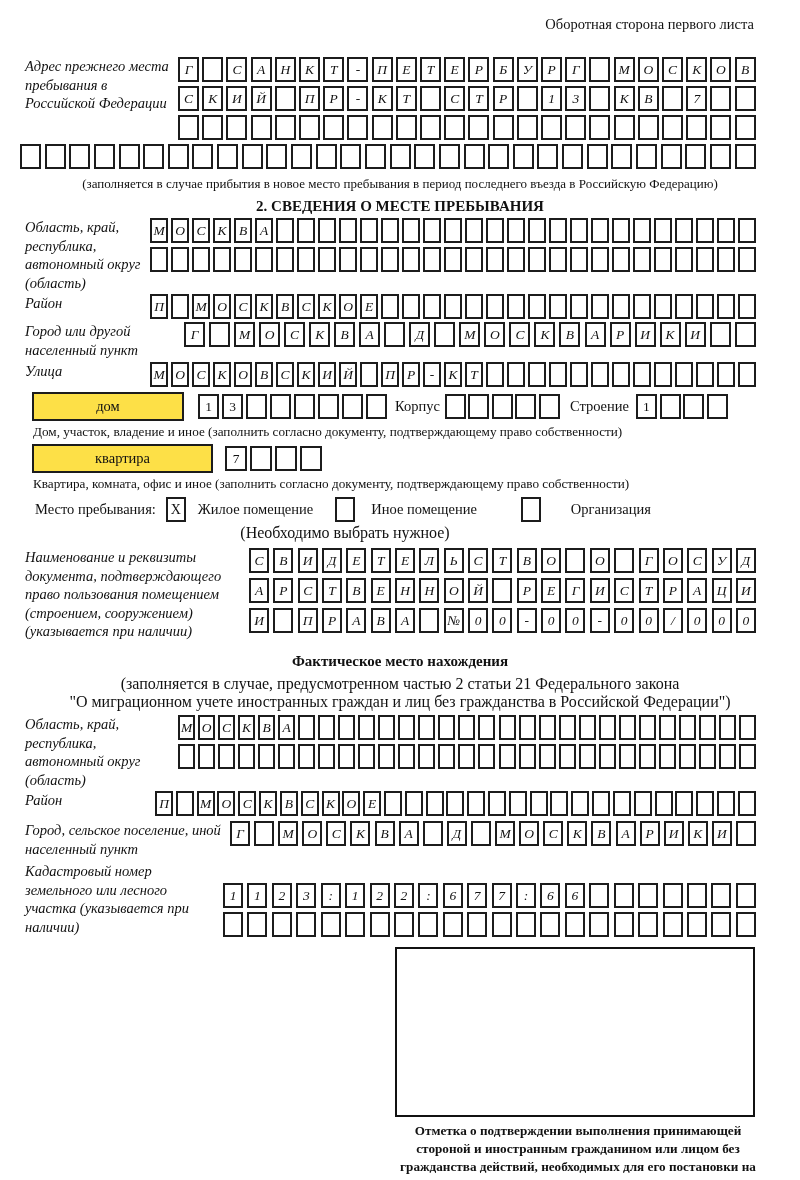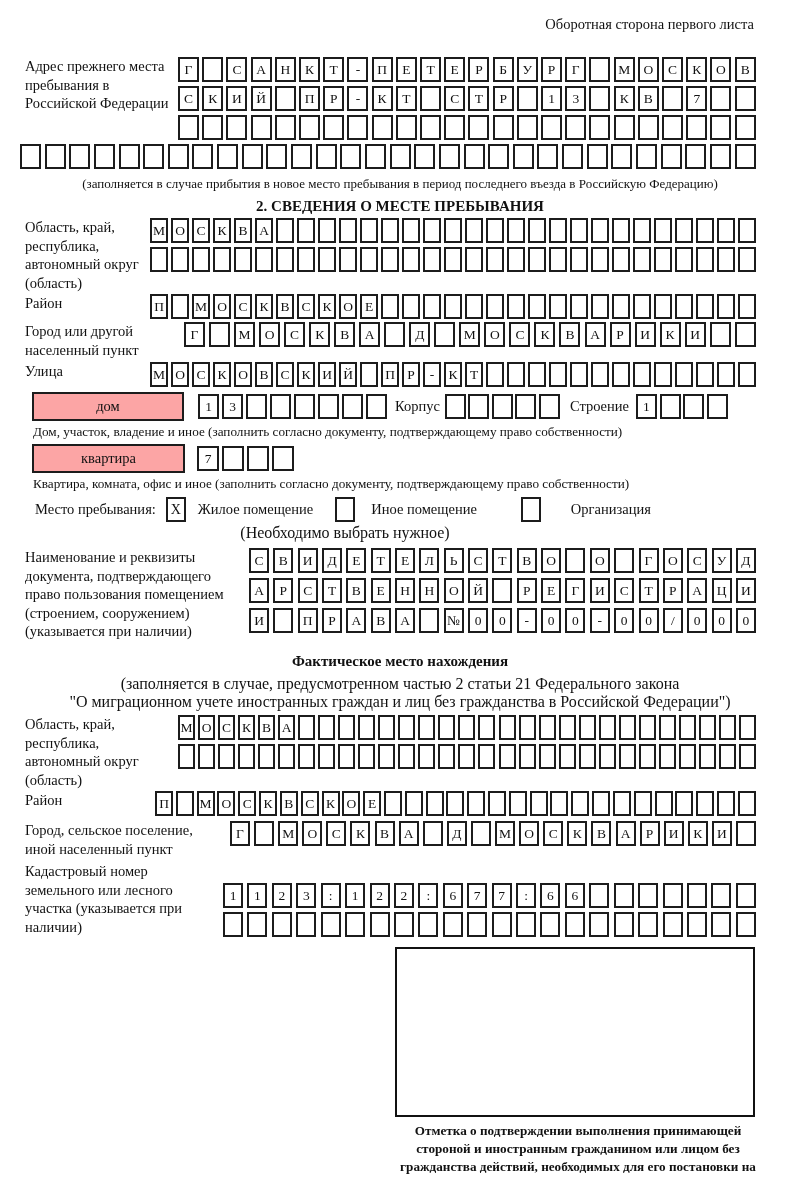--- a/index.html
+++ b/index.html
@@ -1,33 +1,33 @@
 <!DOCTYPE html>
 <html lang="ru"><head>
 <meta charset="utf-8">
 <style>
   html,body{margin:0;padding:0;}
   body{
     width:800px;height:1180px;overflow:hidden;background:#ffffff;color:#111;
     font-family:"Liberation Serif","DejaVu Serif",serif;position:relative;
   }
   .header-note{padding:16px 46px 0 0;text-align:right;font-size:14.5px;}
-  .field{display:flex;align-items:flex-start;margin-left:25px;}
+  .field{display:flex;align-items:flex-start;margin-left:25px;font-style:italic;}
   .label{font-size:14.5px;line-height:1.28;flex-shrink:0;padding-right:6px;box-sizing:border-box;}
   .rows{display:flex;flex-direction:column;gap:4px;}
   .cellrow{display:flex;justify-content:space-between;}
   .cell{
     width:var(--cw,20px);height:25px;box-sizing:border-box;border:2px solid #1c1c1c;
     display:flex;align-items:center;justify-content:center;font-size:13.5px;flex-shrink:0;
     background:#fff;
   }
   .note{ text-align:center;font-size:13px;margin-top:7px;}
   .sec-title{text-align:center;font-weight:bold;font-size:15px;margin-top:6px;}
   .inline-row{display:flex;align-items:center;margin-left:32px;}
-  .wbox{border:2px solid #1c1c1c;height:29px;box-sizing:border-box;display:flex;align-items:center;justify-content:center;font-size:14.5px;flex-shrink:0;background:#fca5a5;}
+  .wbox{border:2px solid #1c1c1c;height:29px;box-sizing:border-box;display:flex;align-items:center;justify-content:center;font-size:14.5px;flex-shrink:0;background:#fde047;}
   .caption-left{margin:3px 0 0 33px;font-size:13.2px;}
   .chk{width:20px;height:25px;border:2px solid #1c1c1c;box-sizing:border-box;display:flex;align-items:center;justify-content:center;font-size:14px;flex-shrink:0;background:#fff;}
   .chk-label{font-size:14.5px;text-align:right;}
   .stamp-box{margin:10px 0 0 395px;width:360px;height:170px;border:2px solid #111;box-sizing:border-box;background:#fff;}
   .stamp-caption{margin:5px 0 0 390px;width:376px;text-align:center;font-size:13.2px;line-height:1.35;font-weight:bold;}
   .notes-center{text-align:center;font-size:16px;}
 </style>
 </head>
 <body>
 
@@ -349,21 +349,21 @@
   <div class="cellrow" style="--cw:21px;width:92px;margin-left:7px">
       <div class="cell">1</div>
       <div class="cell"></div>
       <div class="cell"></div>
       <div class="cell"></div>
     </div>
 </div>
 <div class="caption-left">Дом, участок, владение и иное (заполнить согласно документу, подтверждающему право собственности)</div>
 
 <div class="inline-row" style="margin-top:4px">
-  <div class="wbox" style="width:153px">квартира</div>
+  <div class="wbox" style="width:181px">квартира</div>
   <div class="cellrow" style="--cw:22px;width:97px;margin-left:12px">
       <div class="cell">7</div>
       <div class="cell"></div>
       <div class="cell"></div>
       <div class="cell"></div>
     </div>
 </div>
 <div class="caption-left">Квартира, комната, офис и иное (заполнить согласно документу, подтверждающему право собственности)</div>
 
 <div class="inline-row" style="margin-top:5px;margin-left:35px">

